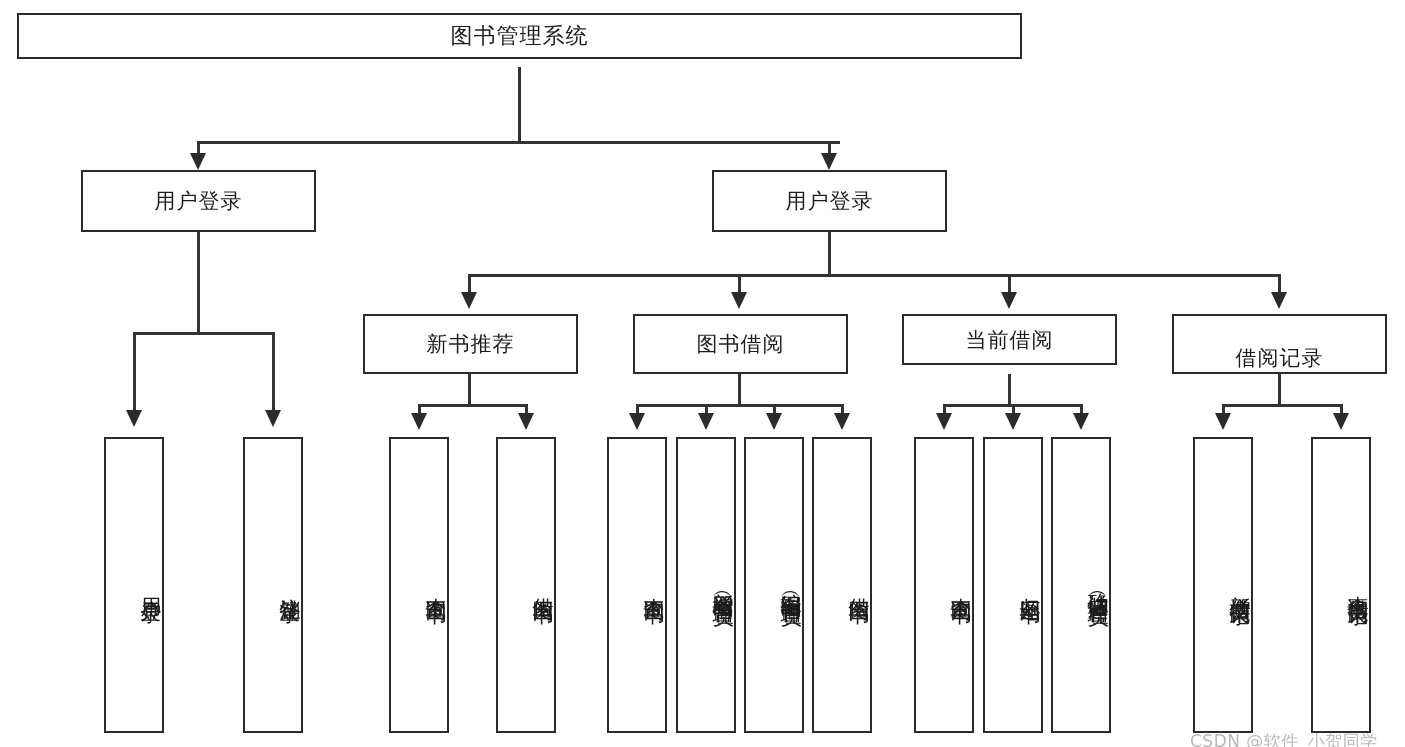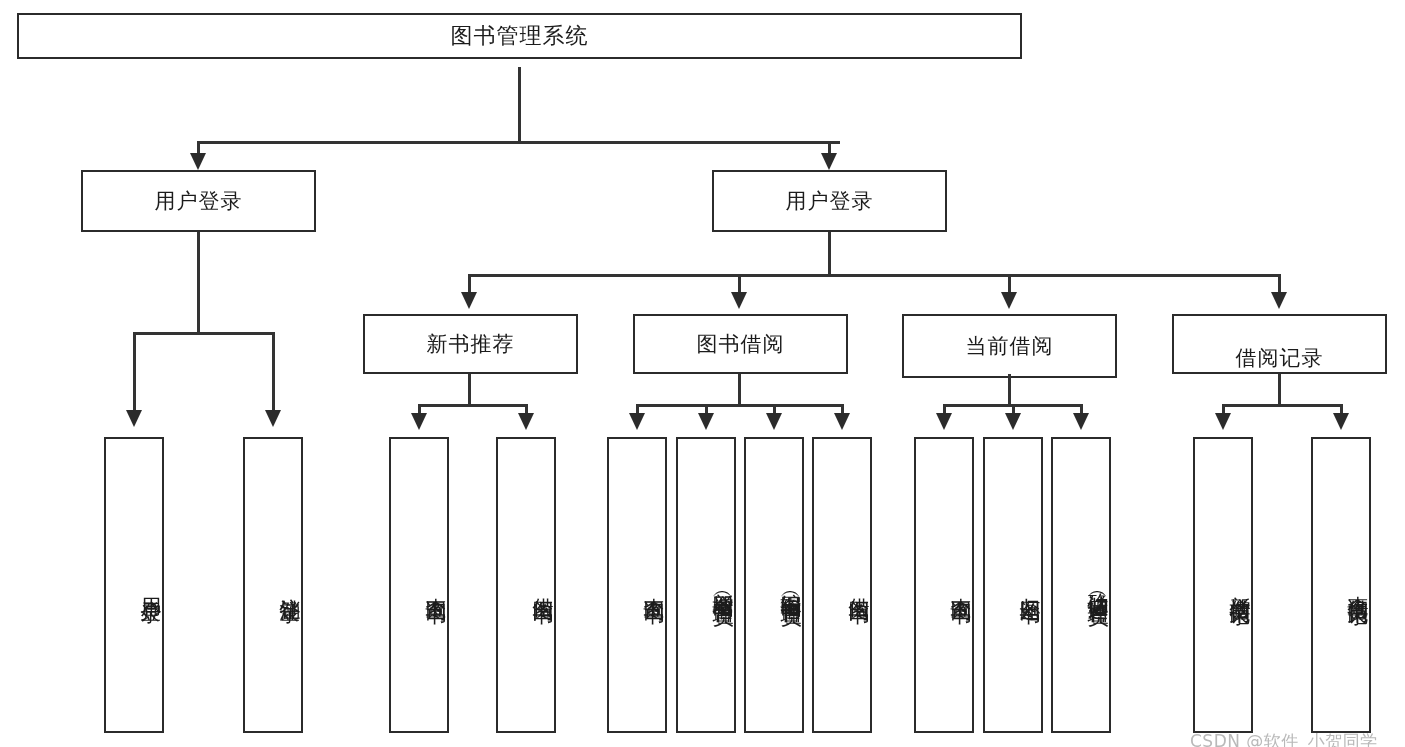--- a/index.html
+++ b/index.html
@@ -116,21 +116,21 @@
   <div class="arrow" style="left:1001px; top:292px;"></div>
   <div class="line v" style="left:1278px; top:274px; height:28px;"></div>
   <div class="arrow" style="left:1271px; top:292px;"></div>
 
   <div class="node horiz" style="left:633px; top:314px; width:215px; height:60px;">
     <span>图书借阅</span>
   </div>
   <div class="node horiz" style="left:363px; top:314px; width:215px; height:60px;">
     <span>新书推荐</span>
   </div>
-  <div class="node horiz" style="left:902px; top:314px; width:215px; height:64px;text-align:right;">
+  <div class="node horiz" style="left:902px; top:314px; width:215px; height:51px;text-align:right;">
     <span>当前借阅</span>
   </div>
   <div class="node horiz" style="left:1172px; top:314px; width:215px; height:60px;align-items:flex-end;">
     <span>借阅记录</span>
   </div>
 
   <div class="line v" style="left:468px; top:374px; height:32px;"></div>
   <div class="line h" style="left:418px; top:404px; width:110px;"></div>
   <div class="line v" style="left:418px; top:404px; height:16px;"></div>
   <div class="arrow" style="left:411px; top:413px;"></div>

